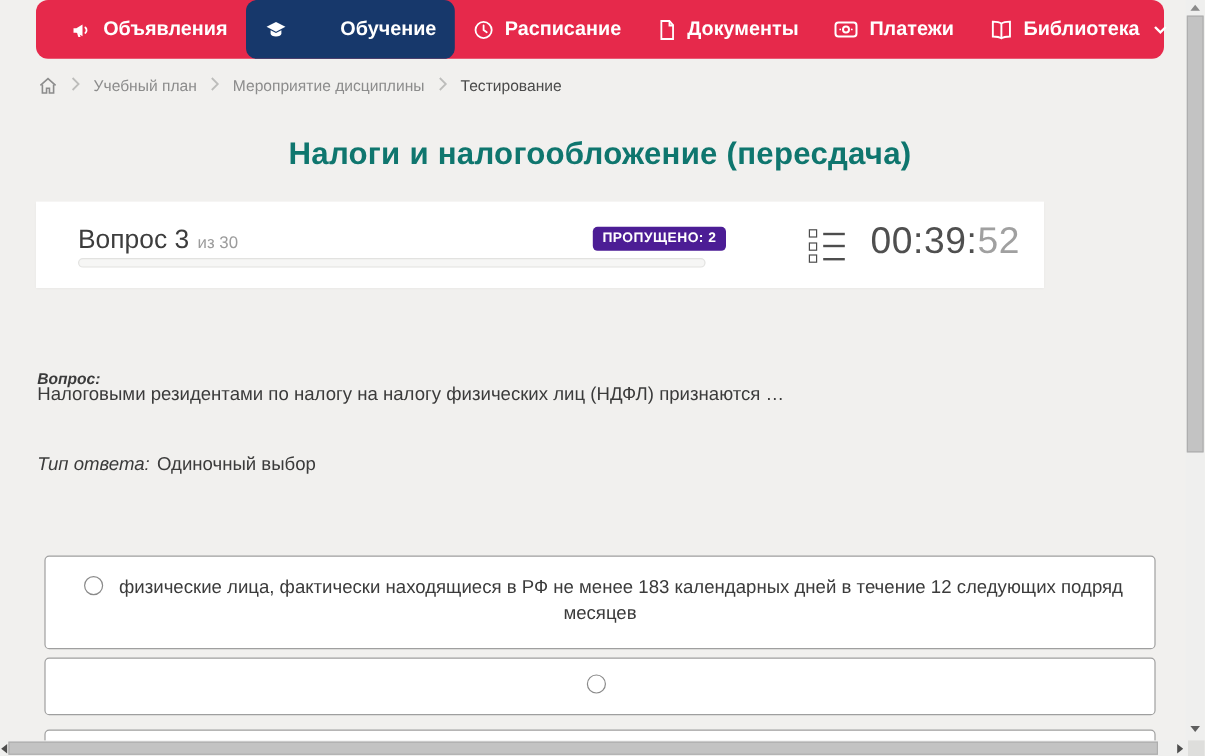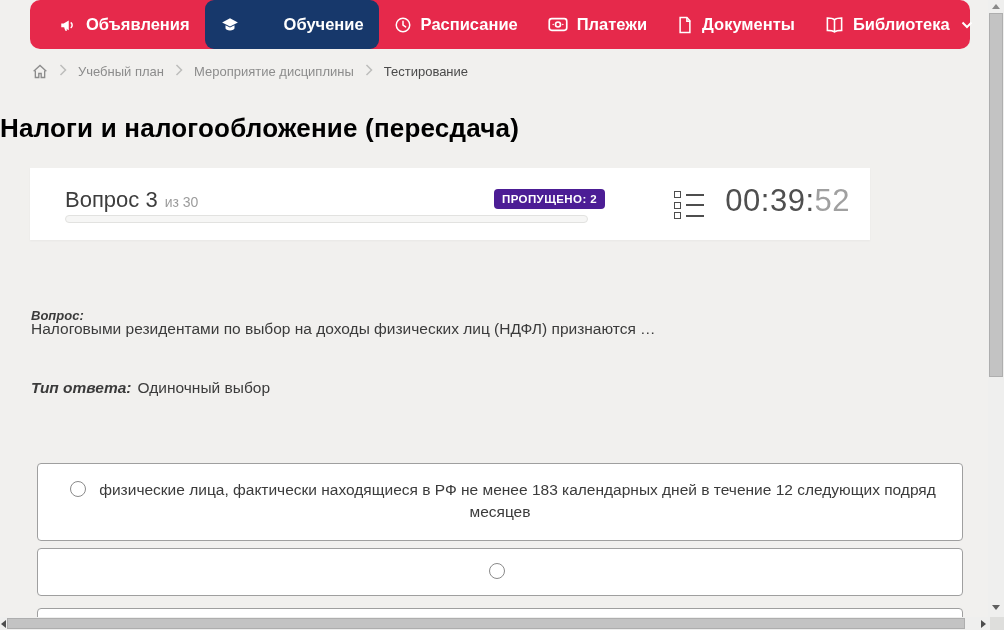--- a/index.html
+++ b/index.html
@@ -25,22 +25,22 @@
   
   .breadcrumb{
     position:absolute;left:32px;top:64px;height:18px;
     display:flex;align-items:flex-start;gap:11px;font-size:13px;color:#8c8c8c;
   }
   .crumb{cursor:pointer;}
   .crumb.current{color:#4a4a4a;cursor:default;}
   .crumb-sep{display:flex;align-items:center;}
   
   .page-title{
-    position:absolute;left:0;top:113px;width:1000px;text-align:left;
-    font-size:26px;font-weight:bold;color:#000000;letter-spacing:0.2px;
+    position:absolute;left:0;top:113px;width:1000px;text-align:center;
+    font-size:26px;font-weight:bold;color:#0f766e;letter-spacing:0.2px;
   }
   
   .q-card{
     position:absolute;left:30px;top:168px;width:840px;height:72px;
     background:#ffffff;box-shadow:0 1px 2px rgba(0,0,0,0.04);
   }
   .q-title{position:absolute;left:35px;top:19px;font-size:22px;color:#3d3d3d;white-space:nowrap;}
   .q-of{font-size:14px;color:#9c9c9c;margin-left:7px;}
   .skip-badge{
     position:absolute;left:464px;top:21px;
@@ -61,21 +61,21 @@
   .qlist-ln{width:18px;height:2px;background:#4d4d4d;}
   .timer{
     position:absolute;right:20px;top:15px;font-size:31px;color:#4f4f4f;
     letter-spacing:0.5px;white-space:nowrap;
   }
   .timer .sec{color:#a0a0a0;}
   
   .q-label{position:absolute;left:31px;top:308px;font-size:13px;font-weight:bold;font-style:italic;color:#3b3b3b;}
   .q-text{position:absolute;left:31px;top:318px;width:930px;font-size:15.5px;color:#3b3b3b;line-height:21px;}
   .q-type{position:absolute;left:31px;top:379px;font-size:15.5px;color:#3b3b3b;}
-  .q-type .tlabel{font-weight:bold;font-style:italic;margin-right:6px;}
+  .q-type .tlabel{font-weight:normal;font-style:italic;margin-right:6px;}
   
   .option{
     position:absolute;left:37px;width:926px;box-sizing:border-box;
     background:#fff;border:1px solid #9f9f9f;border-radius:4px;
     font-size:15.5px;color:#3b3b3b;line-height:22px;cursor:pointer;text-align:center;
   }
   .opt-1{top:463px;min-height:78px;padding:15px 15px;}
   .opt-2{top:548px;min-height:47px;padding:12px 15px;}
   .opt-3{top:608px;height:26px;padding:6px 15px;overflow:hidden;}
   .radio{
@@ -121,37 +121,37 @@
     <span class="nav-ico">
       <svg width="18" height="18" viewBox="0 0 24 24" fill="none" stroke="#fff" stroke-width="2">
           <circle cx="12" cy="12" r="9"></circle>
           <path d="M12 7v5l3.5 2.5" stroke-linecap="round"></path>
         </svg>
     </span>
     <span>Расписание</span>
   </div>
   <div class="nav-item">
     <span class="nav-ico">
+      <svg width="16" height="18" viewBox="0 0 20 24" fill="none" stroke="#fff" stroke-width="2">
+          <path d="M3.5 2h9l4 4.5V22h-13V2z"></path>
+          <path d="M12.5 2v5h4.5"></path>
+        </svg>
+    </span>
+    <span>Документы</span>
+  </div>
+  <div class="nav-item">
+    <span class="nav-ico">
       <svg width="20" height="17" viewBox="0 0 24 19" fill="none" stroke="#fff" stroke-width="2">
           <rect x="1.5" y="2.5" width="21" height="14" rx="3"></rect>
           <circle cx="12" cy="9.5" r="3"></circle>
           <circle cx="6.2" cy="9.5" r="0.9" fill="#fff" stroke="none"></circle>
           <circle cx="17.8" cy="9.5" r="0.9" fill="#fff" stroke="none"></circle>
         </svg>
     </span>
     <span>Платежи</span>
-  </div>
-  <div class="nav-item">
-    <span class="nav-ico">
-      <svg width="16" height="18" viewBox="0 0 20 24" fill="none" stroke="#fff" stroke-width="2">
-          <path d="M3.5 2h9l4 4.5V22h-13V2z"></path>
-          <path d="M12.5 2v5h4.5"></path>
-        </svg>
-    </span>
-    <span>Документы</span>
   </div>
   <div class="nav-item">
     <span class="nav-ico">
       <svg width="19" height="18" viewBox="0 0 24 22" fill="none" stroke="#fff" stroke-width="2">
           <path d="M12 4.2C10 2.7 7.2 2.2 3 2.2v15.6c4.2 0 7 .5 9 2 2-1.5 4.8-2 9-2V2.2c-4.2 0-7 .5-9 2z"></path>
           <path d="M12 4.2v15.6"></path>
         </svg>
     </span>
     <span>Библиотека</span>
     <span class="nav-caret">
@@ -212,21 +212,21 @@
         <span class="qlist-sq"></span>
         <span class="qlist-ln"></span>
       </span>
   </div>
   <div class="timer">
     <span>00:39:</span><span class="sec">52</span>
   </div>
 </div>
 
 <div class="q-label">Вопрос:</div>
-<div class="q-text">Налоговыми резидентами по выбор на доходы физических лиц (НДФЛ) признаются …</div>
+<div class="q-text">Налоговыми резидентами по налогу на налогу физических лиц (НДФЛ) признаются …</div>
 <div class="q-type">
   <span class="tlabel">Тип ответа:</span><span>Одиночный выбор</span>
 </div>
 
 <div class="option opt-1">
   <span class="radio"></span><span>физические лица, фактически находящиеся в РФ не менее 183 календарных дней в течение 12 следующих подряд месяцев</span>
 </div>
 <div class="option opt-2">
   <span class="radio"></span>
 </div>

